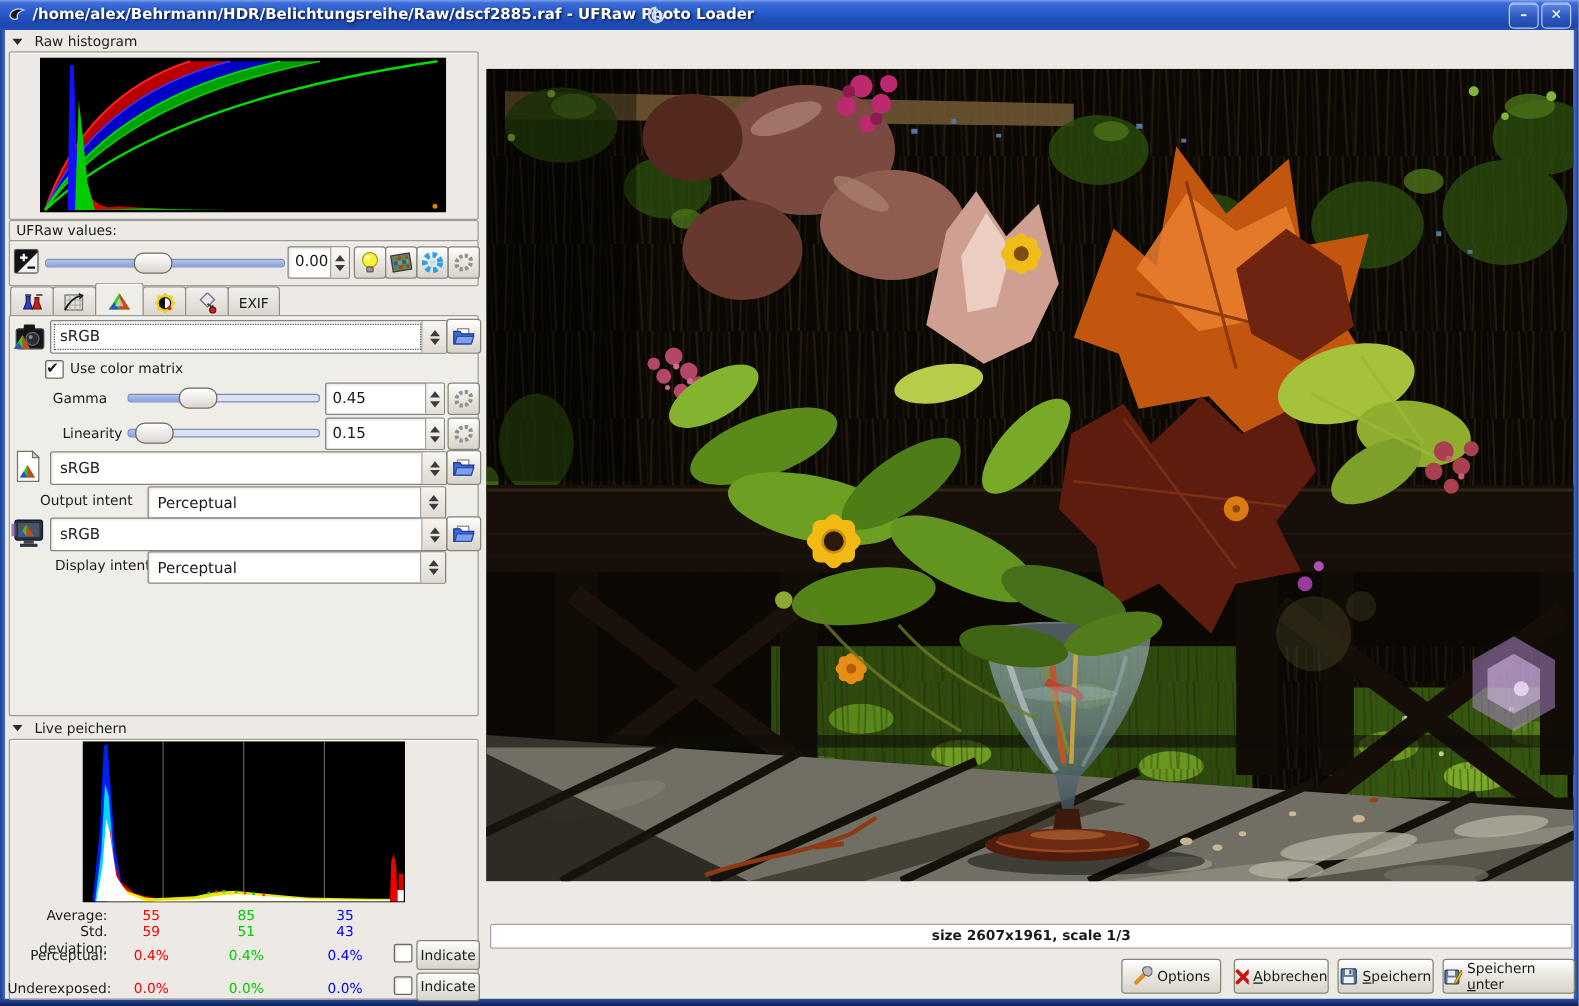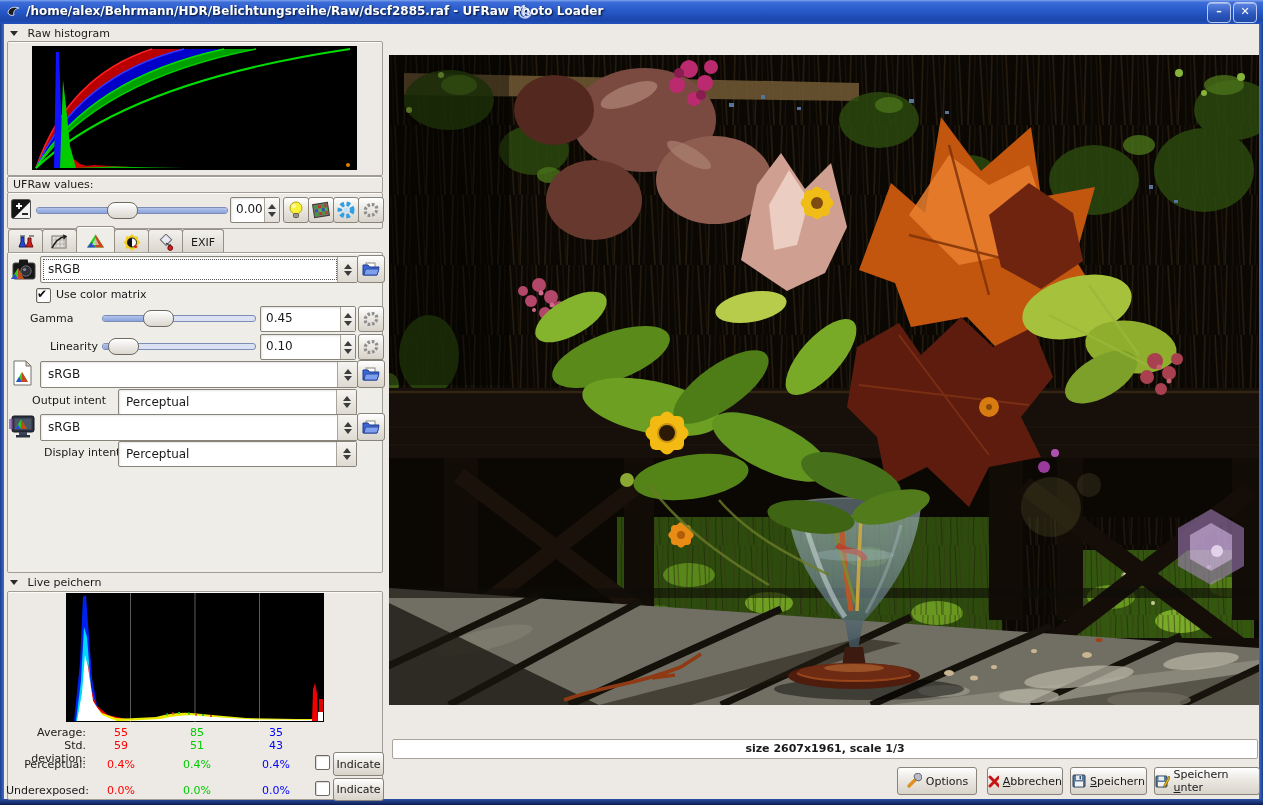--- a/index.html
+++ b/index.html
@@ -230,21 +230,21 @@
     <svg width="19" height="16">
       <rect x="4" y="2" width="9" height="7" fill="#fff" stroke="#888"></rect>
       <path d="M1,4 L6,4 L7.5,6 L17,6 L15,14 L1,14 Z" fill="#3a68d8" stroke="#1c3a8a"></path>
       <path d="M3.5,8 L17,8 L15,14 L2,14 Z" fill="#7e9eee" stroke="#2c4ca0"></path>
     </svg>
   </div>
 
   <div class="cb checked" style="left:36px;top:288px"></div>
   <div class="lbl" style="left:56px;top:288px">Use color matrix</div>
 
-  <div class="lbl" style="left:30px;top:312px;width:68px;text-align:left">Gamma</div>
+  <div class="lbl" style="left:30px;top:312px;width:68px;text-align:center">Gamma</div>
   <div>
     <div class="trough" style="left:102px;top:315px;width:152px">
         <div class="fill" style="width:36%"></div>
       </div>
     <div class="thumb" style="left:143px;top:310px"></div>
   </div>
   <div class="spin" style="left:260px;top:306px;width:94px;height:24px">
     <span class="val">0.45</span>
     <div class="spincol">
         <div class="aru"></div>
@@ -258,21 +258,21 @@
   </div>
 
   <div class="lbl" style="left:30px;top:340px;width:68px;text-align:right">Linearity</div>
   <div>
     <div class="trough" style="left:102px;top:343px;width:152px">
         <div class="fill" style="width:12%"></div>
       </div>
     <div class="thumb" style="left:108px;top:338px"></div>
   </div>
   <div class="spin" style="left:260px;top:334px;width:94px;height:24px">
-    <span class="val">0.10</span>
+    <span class="val">0.15</span>
     <div class="spincol">
         <div class="aru"></div>
         <div class="ard"></div>
       </div>
   </div>
   <div class="gtkbtn" style="left:358px;top:334px;width:24px;height:24px">
     <svg width="18" height="18">
       <path d="M4,13 C1,7 7,2 13,4 M14,5 C17,11 11,16 5,14" fill="none" stroke="#8f8f8f" stroke-width="3.2" stroke-dasharray="2.6 1.8"></path>
     </svg>
   </div>

